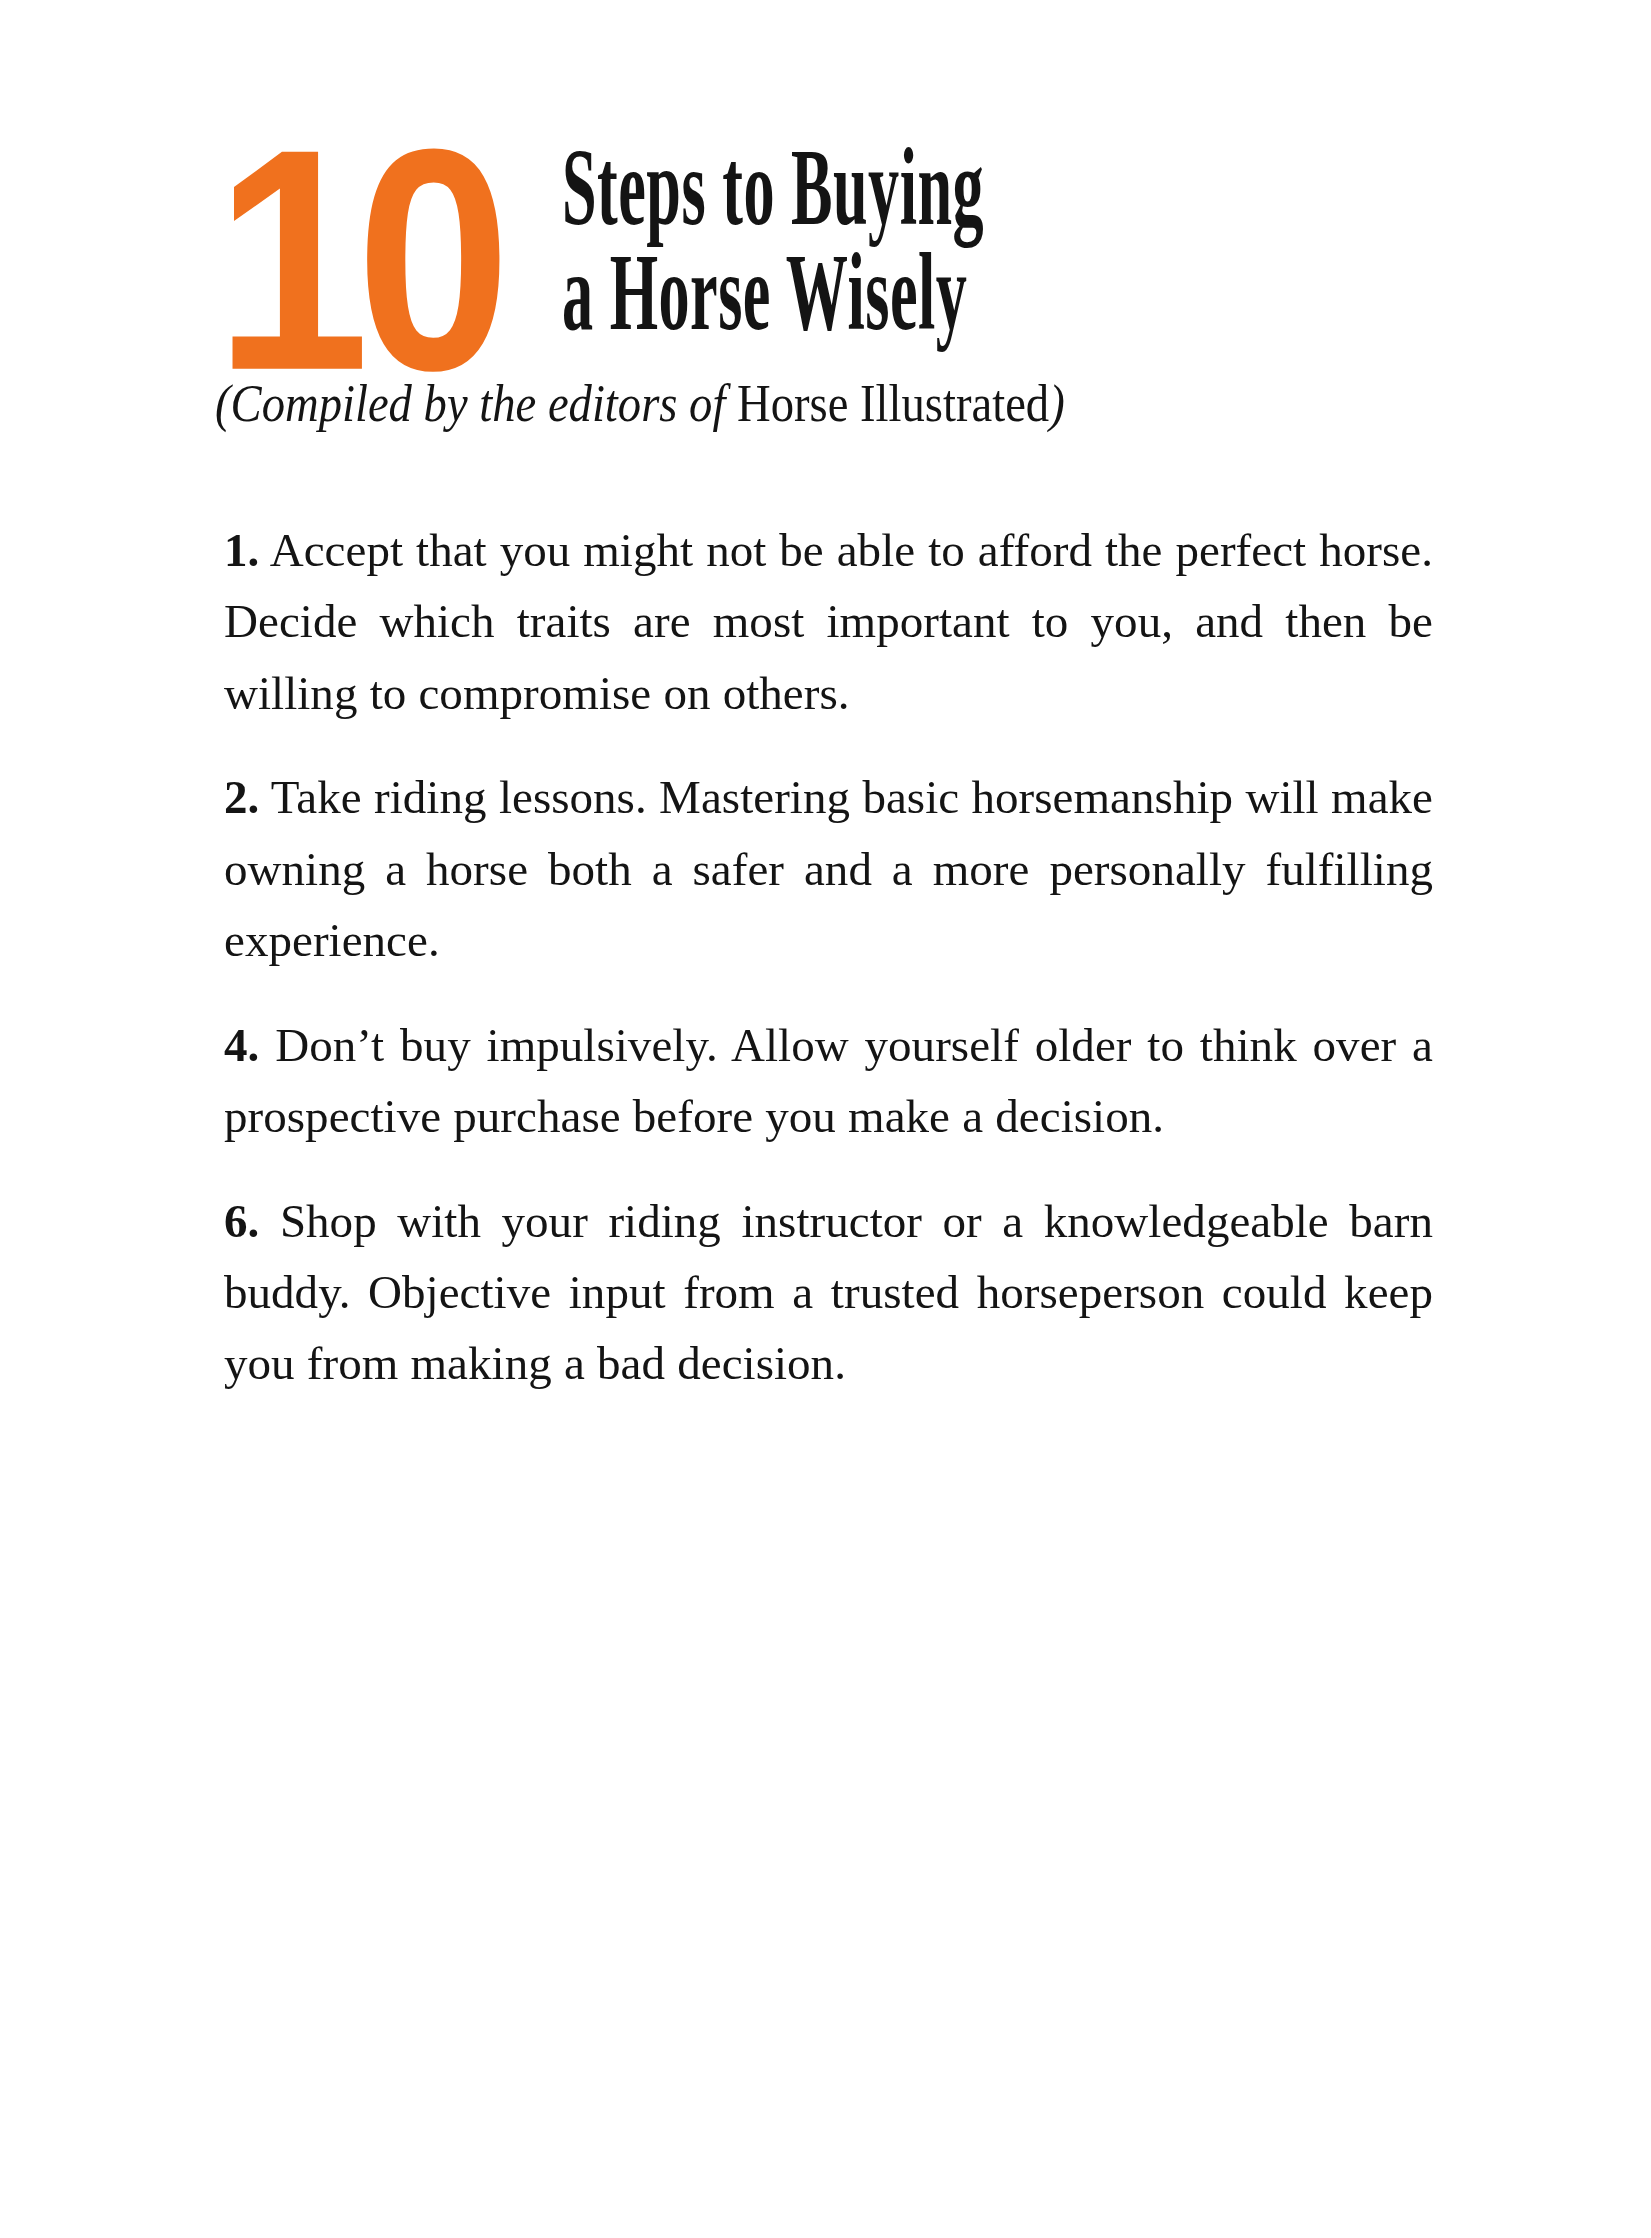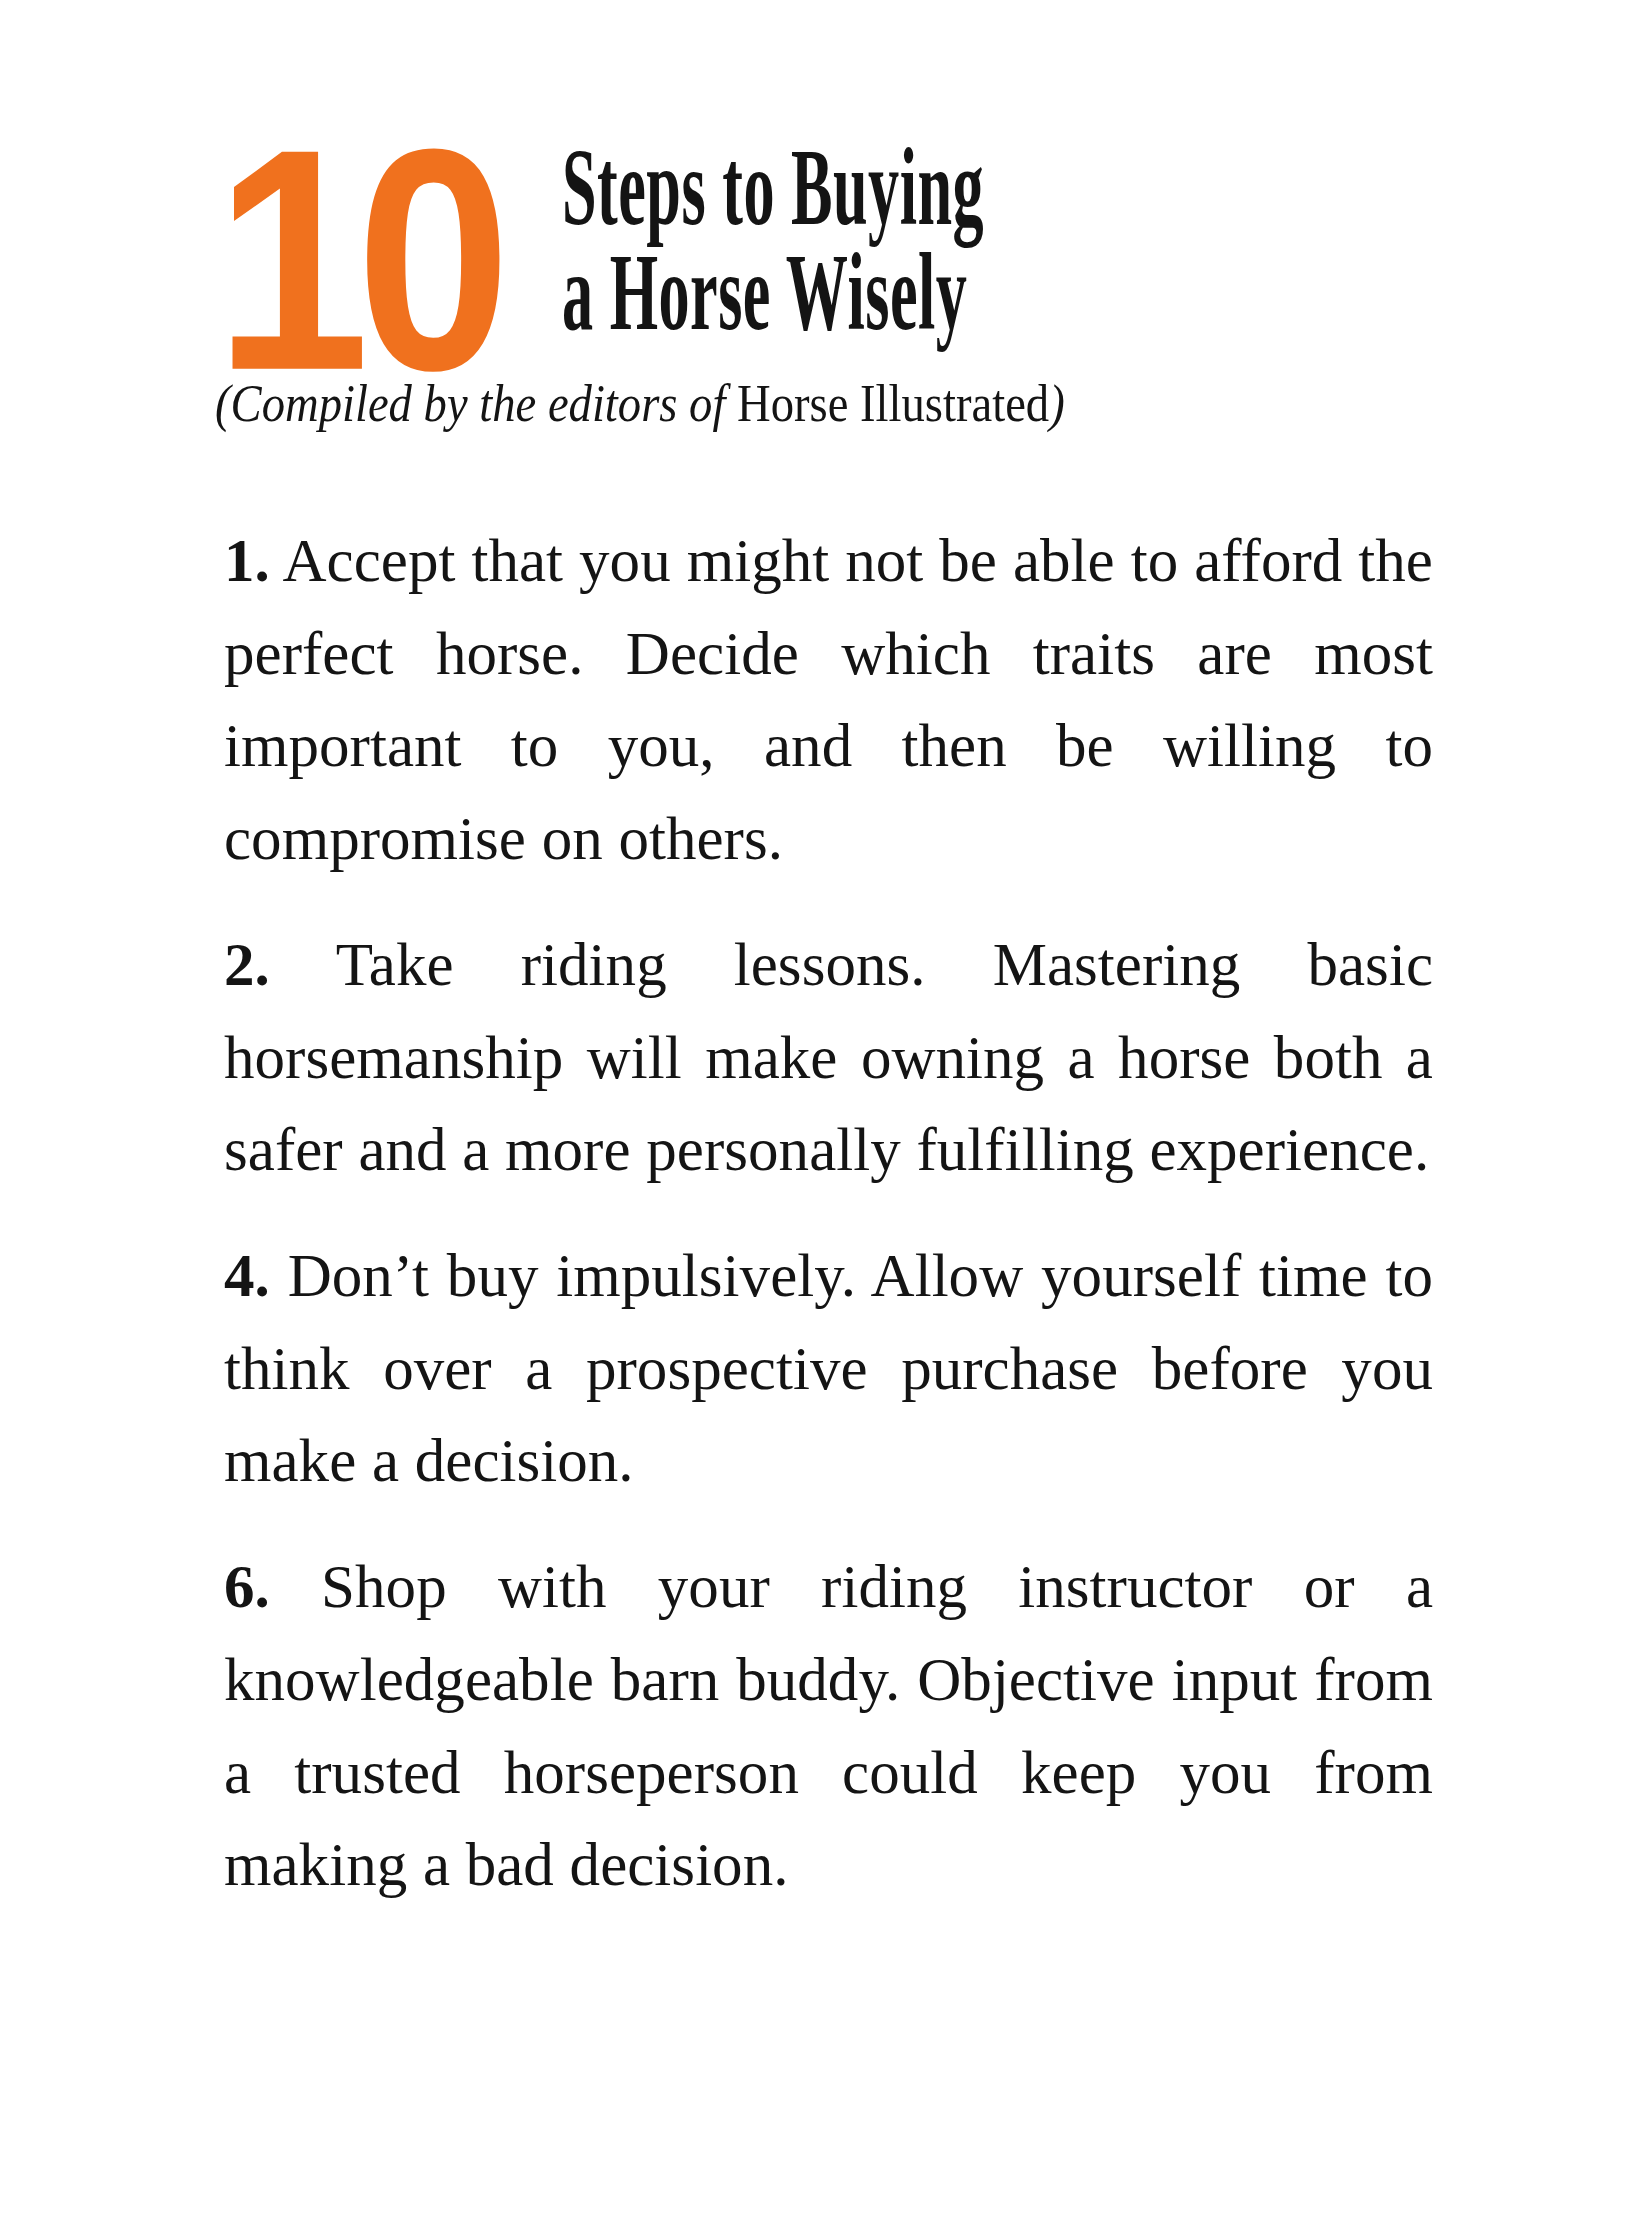--- a/index.html
+++ b/index.html
@@ -77,21 +77,21 @@
 
   
   .body-col {
     position: absolute;
     left: 224px;
     top: 515px;
     width: 1209px;
   }
 
   .step {
-    font-size: 61px;
+    font-size: 47px;
     line-height: 1.52;
     text-align: justify;
     text-justify: inter-word;
     margin: 0 0 33px 0;
     letter-spacing: 0.04px;
     word-spacing: 0.4px;
     hyphens: none;
   }
   .step:last-child { margin-bottom: 0; }
 
@@ -122,21 +122,21 @@
     <p class="step">
       <span class="num">1.</span><span> Accept that you might not be able to afford the perfect horse. Decide which traits are most important to you, and then be willing to compromise on others.</span>
     </p>
 
     <p class="step">
       <span class="num">2.</span><span> Take riding lessons. Mastering basic horsemanship will make owning a horse both a safer and a more personally fulfilling experience.</span>
     </p>
 
 
     <p class="step">
-      <span class="num">4.</span><span> Don’t buy impulsively. Allow yourself time to think over a prospective purchase before you make a decision.</span>
+      <span class="num">4.</span><span> Don’t buy impulsively. Allow yourself older to think over a prospective purchase before you make a decision.</span>
     </p>
 
 
     <p class="step">
       <span class="num">6.</span><span> Shop with your riding instructor or a knowledgeable barn buddy. Objective input from a trusted horseperson could keep you from making a bad decision.</span>
     </p>
 
   </div>
 
 </div>

